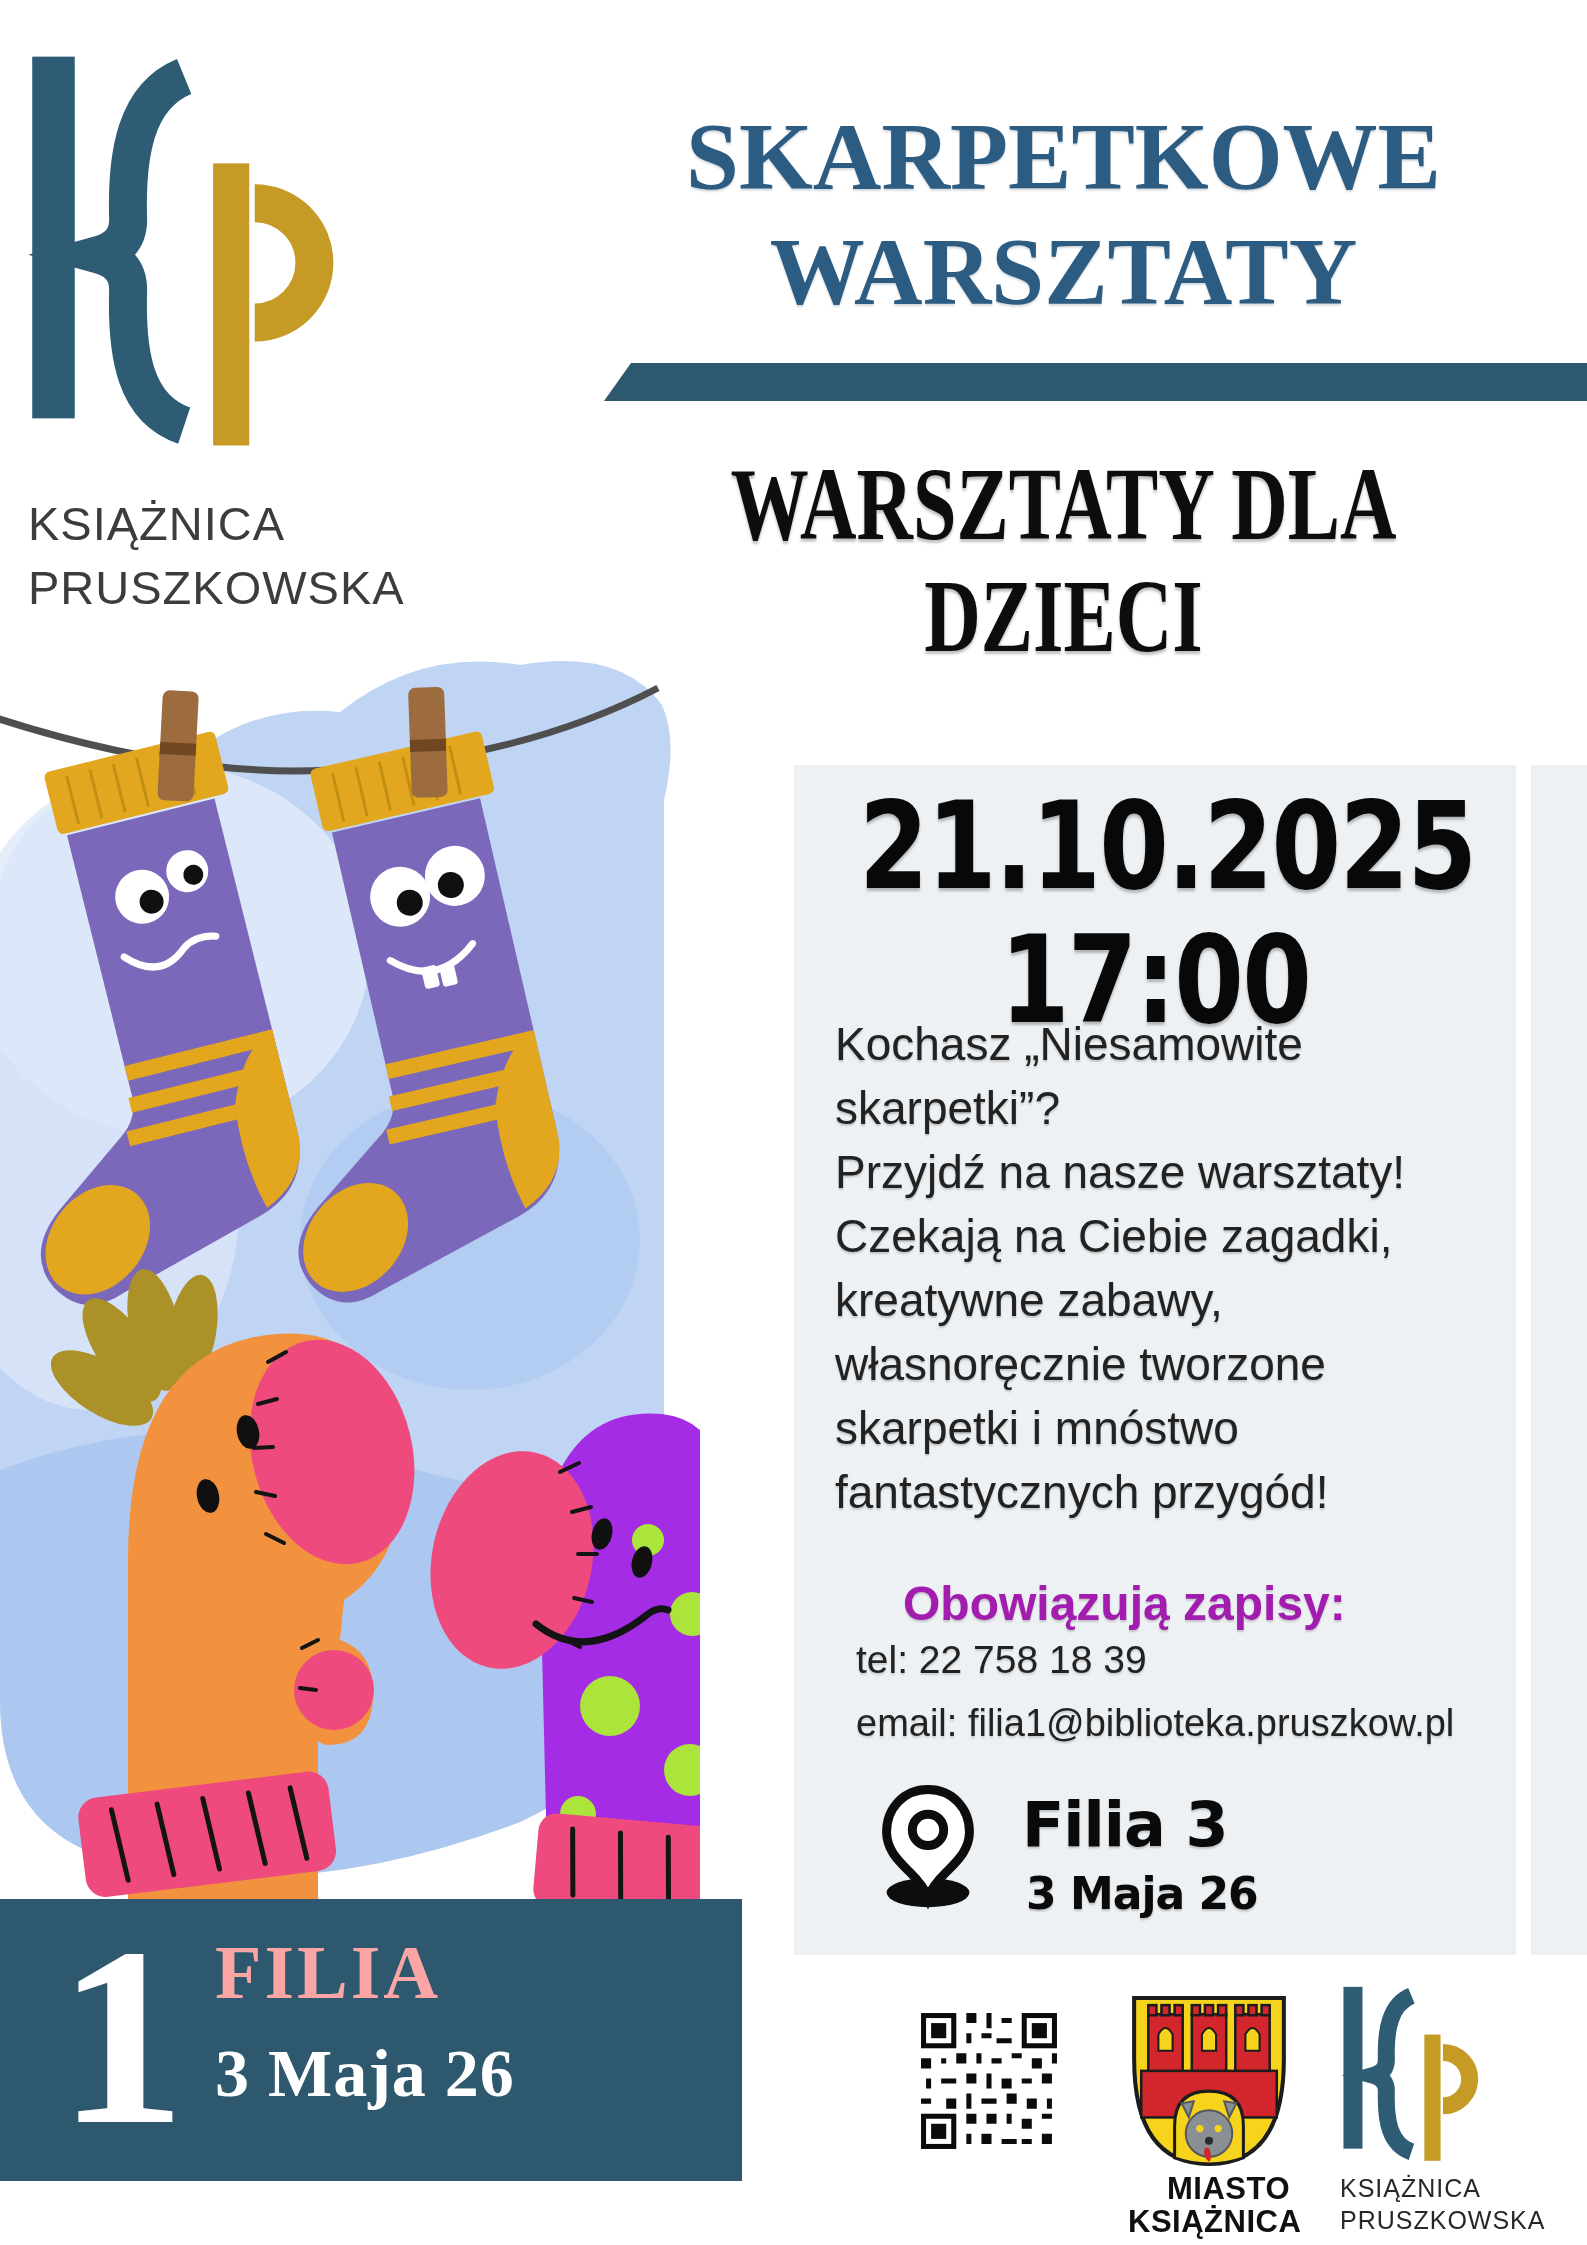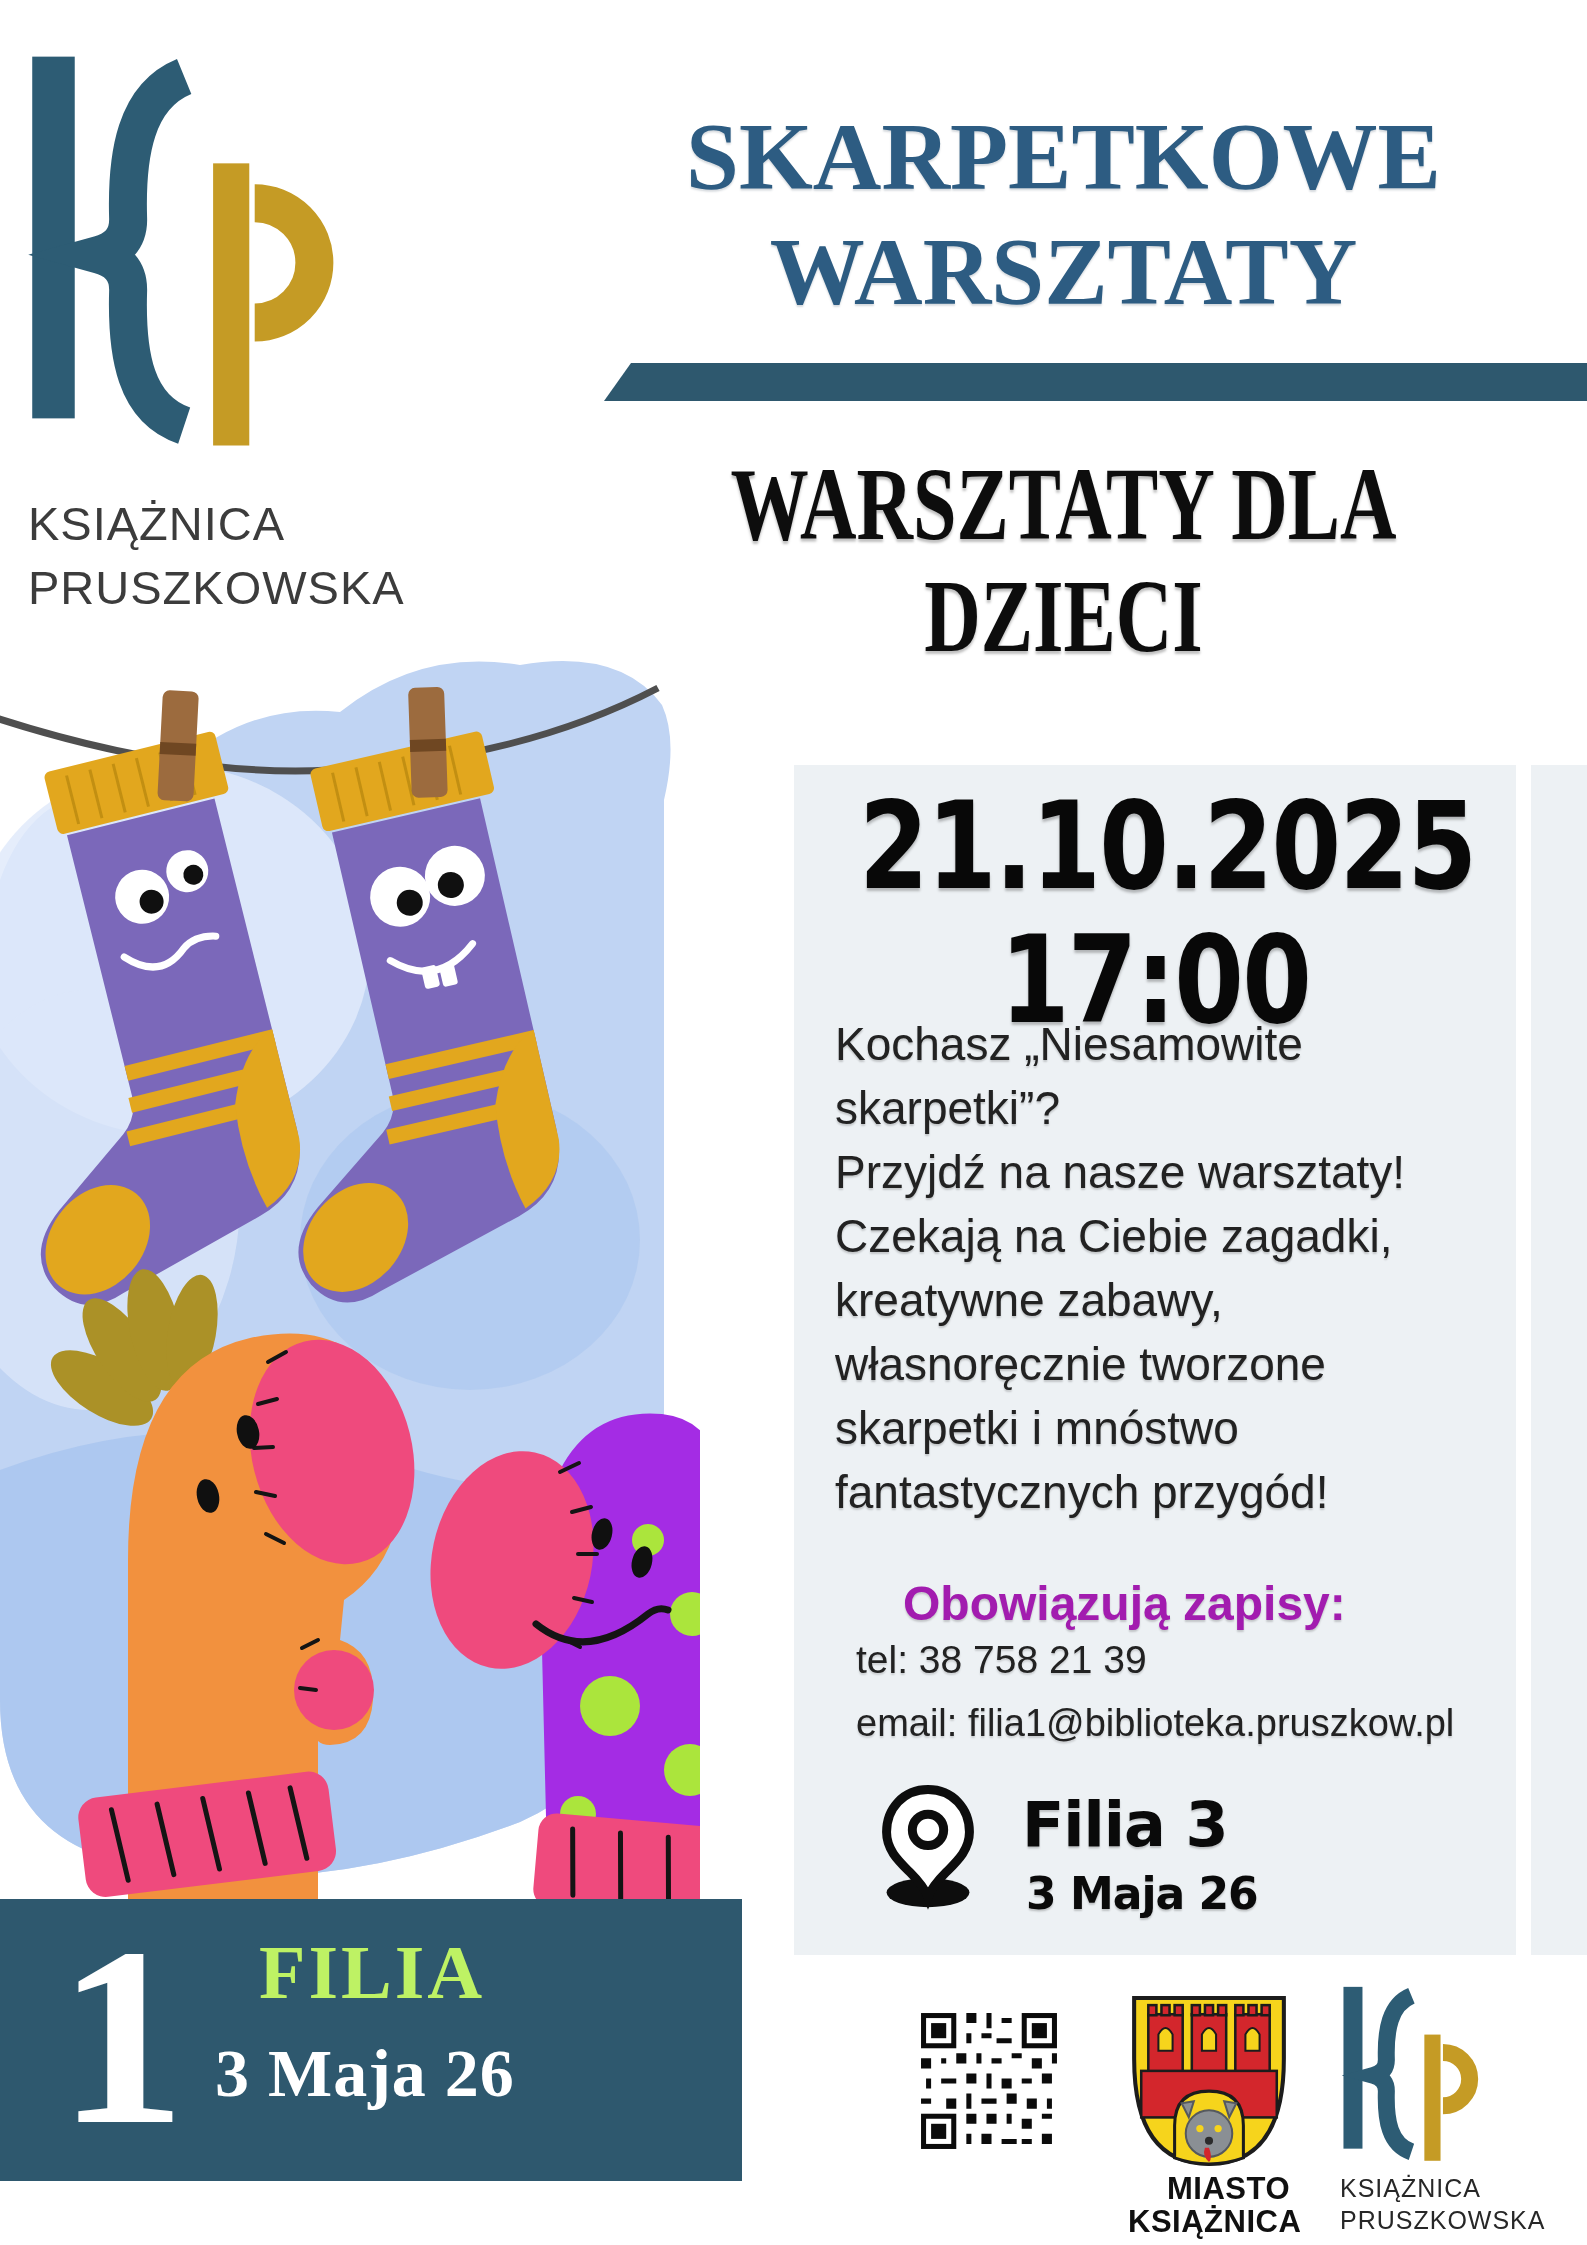--- a/index.html
+++ b/index.html
@@ -47,22 +47,22 @@
   .pin-wrap{left:872px;top:1780px;width:112px;height:130px;}
   .loc-name{left:1022px;top:1788px;font-size:62px;font-weight:700;color:#0a0a0a;
     font-family:"DejaVu Sans", sans-serif;letter-spacing:-1px;text-shadow:0 2px 2px rgba(0,0,0,.2);}
   .loc-addr{left:1026px;top:1868px;font-size:44px;font-weight:700;color:#0a0a0a;
     font-family:"DejaVu Sans", sans-serif;letter-spacing:-1px;text-shadow:0 2px 2px rgba(0,0,0,.2);}
 
   
   .banner{left:0;top:1899px;width:742px;height:282px;background:var(--c-teal,#2e586e);}
   .banner-number{position:absolute;left:58px;top:-4px;color:#fff;
     font-family:"Liberation Serif", serif;font-weight:700;font-size:255px;line-height:282px;}
-  .banner-label{position:absolute;left:215px;top:30px;color:#bef264;
-    font-family:"Liberation Serif", serif;font-weight:700;font-size:76px;letter-spacing:3px;margin-left:44px;}
+  .banner-label{position:absolute;left:215px;top:30px;color:#fca5a5;
+    font-family:"Liberation Serif", serif;font-weight:700;font-size:76px;letter-spacing:3px;}
   .banner-addr{position:absolute;left:215px;top:135px;color:#fff;
     font-family:"Liberation Serif", serif;font-weight:700;font-size:68px;letter-spacing:1px;}
 
   
   .qr-wrap{left:916px;top:2008px;width:146px;height:146px;}
   .crest-wrap{left:1128px;top:1994px;width:162px;text-align:right;}
   .crest-text{font-weight:700;font-size:31px;line-height:33px;color:#101010;letter-spacing:.5px;}
   .logo-small-wrap{left:1340px;top:1982px;width:220px;}
   .logo-small-text{font-size:25px;line-height:32px;color:#272727;letter-spacing:1px;margin-top:6px;}
 </style>
@@ -247,21 +247,21 @@
   <div class="abs time">17:00</div>
   <div class="abs desc">Kochasz „Niesamowite
 skarpetki”?
 Przyjdź na nasze warsztaty!
 Czekają na Ciebie zagadki,
 kreatywne zabawy,
 własnoręcznie tworzone
 skarpetki i mnóstwo
 fantastycznych przygód!</div>
   <div class="abs signup">Obowiązują zapisy:</div>
-  <div class="abs tel">tel: 38 758 21 39</div>
+  <div class="abs tel">tel: 22 758 18 39</div>
   <div class="abs email">email: filia1@biblioteka.pruszkow.pl</div>
 
   <svg class="abs pin-wrap" viewBox="0 0 100 115">
     <ellipse cx="50" cy="100" rx="37" ry="13" fill="#0d0d0d"></ellipse>
     <path d="M50,8 C28,8 13,25 13,46 C13,62 24,72 34,82 C42,90 47,96 50,104 C53,96 58,90 66,82 C76,72 87,62 87,46 C87,25 72,8 50,8 Z" fill="#ffffff" stroke="#0d0d0d" stroke-width="8"></path>
     <circle cx="50" cy="44" r="14" fill="#ffffff" stroke="#0d0d0d" stroke-width="8"></circle>
   </svg>
   <div class="abs loc-name">Filia 3</div>
   <div class="abs loc-addr">3 Maja 26</div>
 

